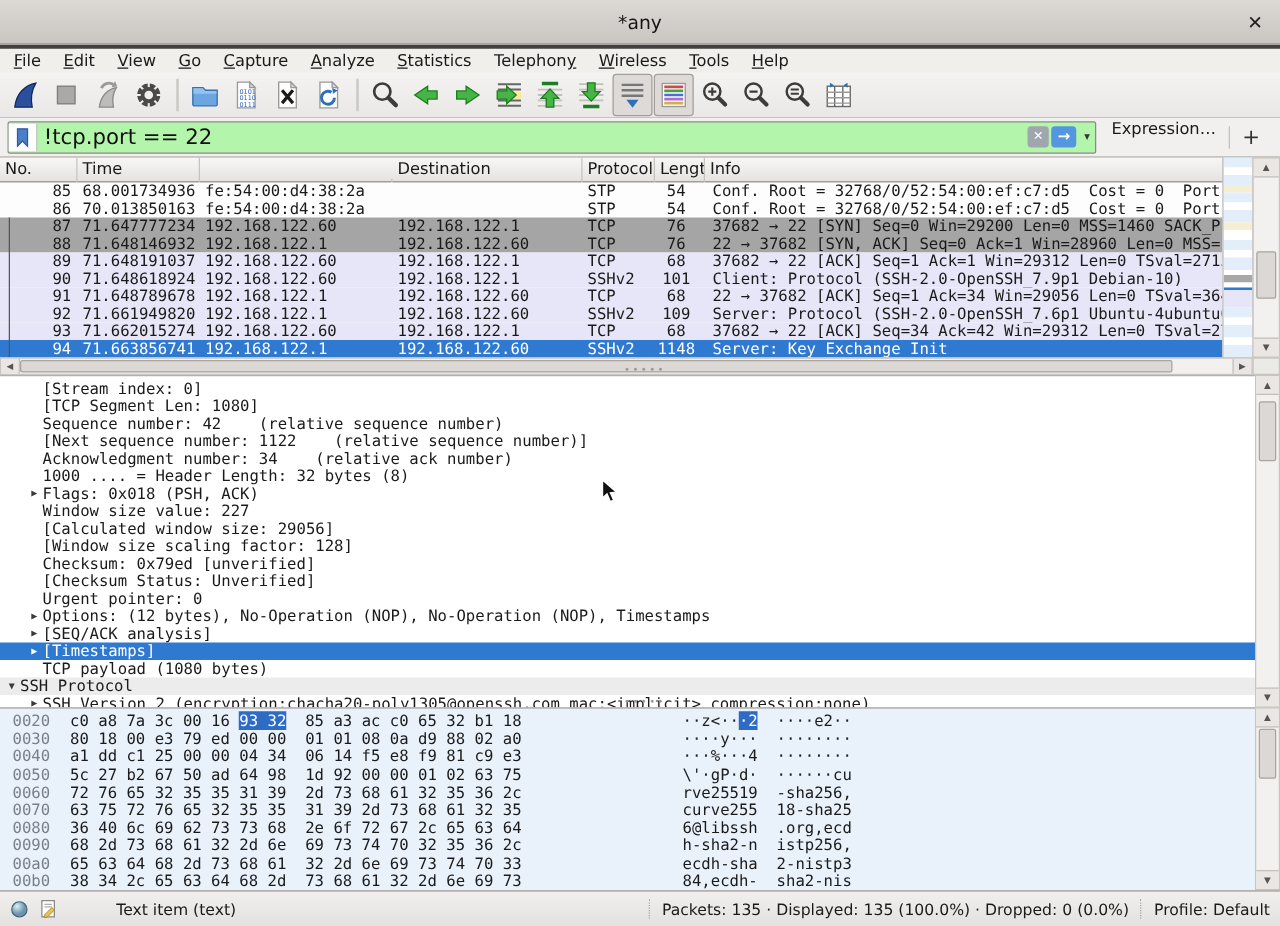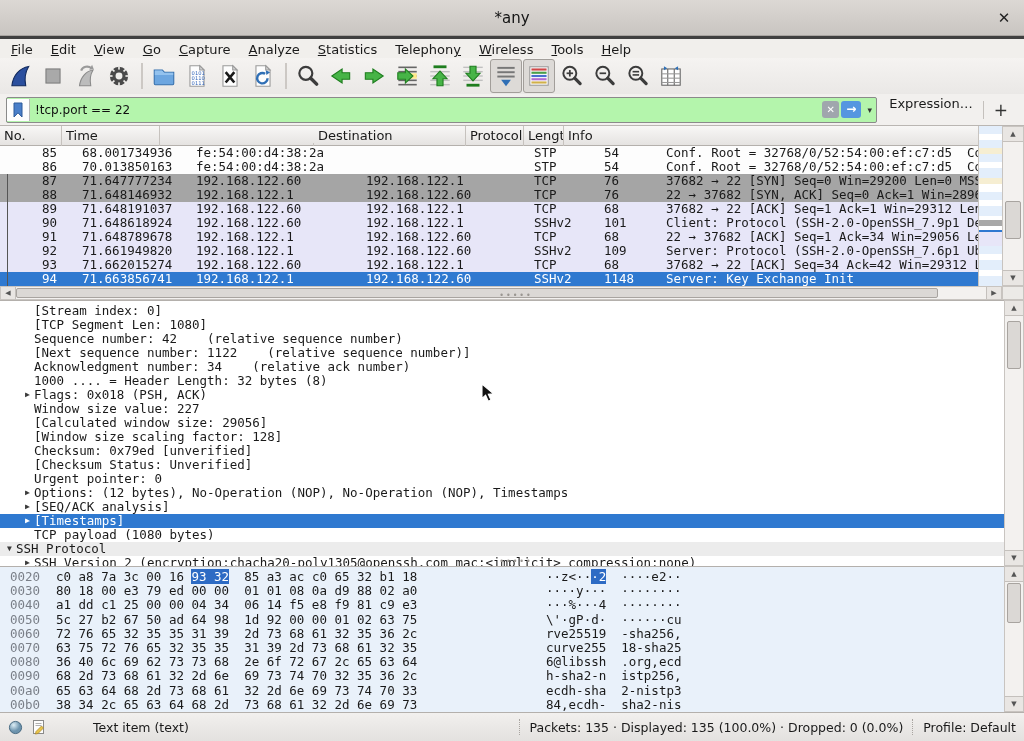--- a/index.html
+++ b/index.html
@@ -29,21 +29,21 @@
   .tb-sep{width:2px;height:26px;background:#ccc8c4;margin:0 5px;}
 
   
   #filterbar{position:absolute;left:0;top:94px;width:1024px;height:32px;background:#f2f0ee;
     border-bottom:1px solid #bab6b2;box-sizing:border-box;display:flex;align-items:center;padding:0 6px;}
   #filter-wrap{flex:1;height:24px;border:1px solid #8a8a8a;border-radius:2px;background:#b4f5ac;
     display:flex;align-items:center;position:relative;}
   #bookmark-btn{width:22px;height:22px;background:#fdfdfd;border-right:1px solid #b8b8b8;
     display:flex;align-items:center;justify-content:center;}
   #filter-input{flex:1;height:20px;border:none;outline:none;background:transparent;
-    font-family:"DejaVu Sans","Liberation Sans",sans-serif;font-size:12px;padding-left:5px;color:#101010;}
+    font-family:"DejaVu Sans","Liberation Sans",sans-serif;font-size:17px;padding-left:5px;color:#101010;}
   #filter-clear{width:17px;height:17px;background:#a0a6ad;border-radius:3px;color:#fff;font-size:10px;
     line-height:17px;text-align:center;margin-right:2px;}
   #filter-apply{width:20px;height:17px;background:#5596e0;border-radius:3px;color:#fff;font-size:12px;
     line-height:16px;text-align:center;margin-right:2px;font-weight:bold;}
   #filter-dd{width:13px;text-align:center;font-size:9px;color:#333;}
   #expression-btn{font-size:13px;margin:0 10px 12px 12px;color:#1a1a1a;}
   #filter-sep2{width:1px;height:18px;background:#c4c0bc;}
   #add-filter-btn{font-size:17px;color:#333;padding:0 10px;}
 
   
@@ -51,28 +51,28 @@
     background:linear-gradient(#f8f7f6,#e5e3e1);border-bottom:1px solid #b4b0ac;box-sizing:border-box;
     font-size:13px;}
   .pl-h{height:20px;line-height:19px;padding-left:4px;border-right:1px solid #c6c2be;box-sizing:border-box;
     overflow:hidden;white-space:pre;}
   .pl-h:nth-child(1){width:62px;}.pl-h:nth-child(2){width:98px;}.pl-h:nth-child(3){width:154px;margin-top:17px;}
   .pl-h:nth-child(4){width:152px;}.pl-h:nth-child(5){width:58px;}.pl-h:nth-child(6){width:40px;}
   .pl-h:nth-child(7){flex:1;border-right:none;}
 
   #pl-rows{position:absolute;left:0;top:146px;width:978px;height:140px;background:#fff;overflow:hidden;
     font-family:"DejaVu Sans Mono","Liberation Mono",monospace;font-size:12.5px;}
-  .plrow{display:flex;height:14px;line-height:14px;white-space:pre;gap:16px;}
+  .plrow{display:flex;height:14px;line-height:14px;white-space:pre;}
   .cell{display:block;overflow:hidden;white-space:pre;box-sizing:border-box;}
   .cell-no{width:62px;text-align:right;padding-right:5px;}
   .cell-time{width:98px;padding-left:4px;}
   .cell-src{width:154px;padding-left:4px;}
   .cell-dst{width:152px;padding-left:4px;}
   .cell-proto{width:58px;padding-left:4px;}
-  .cell-len{width:40px;text-align:left;padding-right:6px;}
+  .cell-len{width:40px;text-align:center;padding-right:6px;}
   .cell-info{flex:1;padding-left:6px;}
   .c-white{background:#fdfdfd;}
   .c-gray{background:#a5a5a5;}
   .c-lavender{background:#e7e6f8;}
   .c-selected{background:#2f79d0;color:#fff;}
   #conv-line{position:absolute;left:7px;top:28px;width:1px;height:112px;background:#555;}
 
   
   #pl-minimap{position:absolute;left:978px;top:126px;width:24px;height:160px;background:#fff;
     border-left:1px solid #c8c4c0;box-sizing:border-box;overflow:hidden;}

